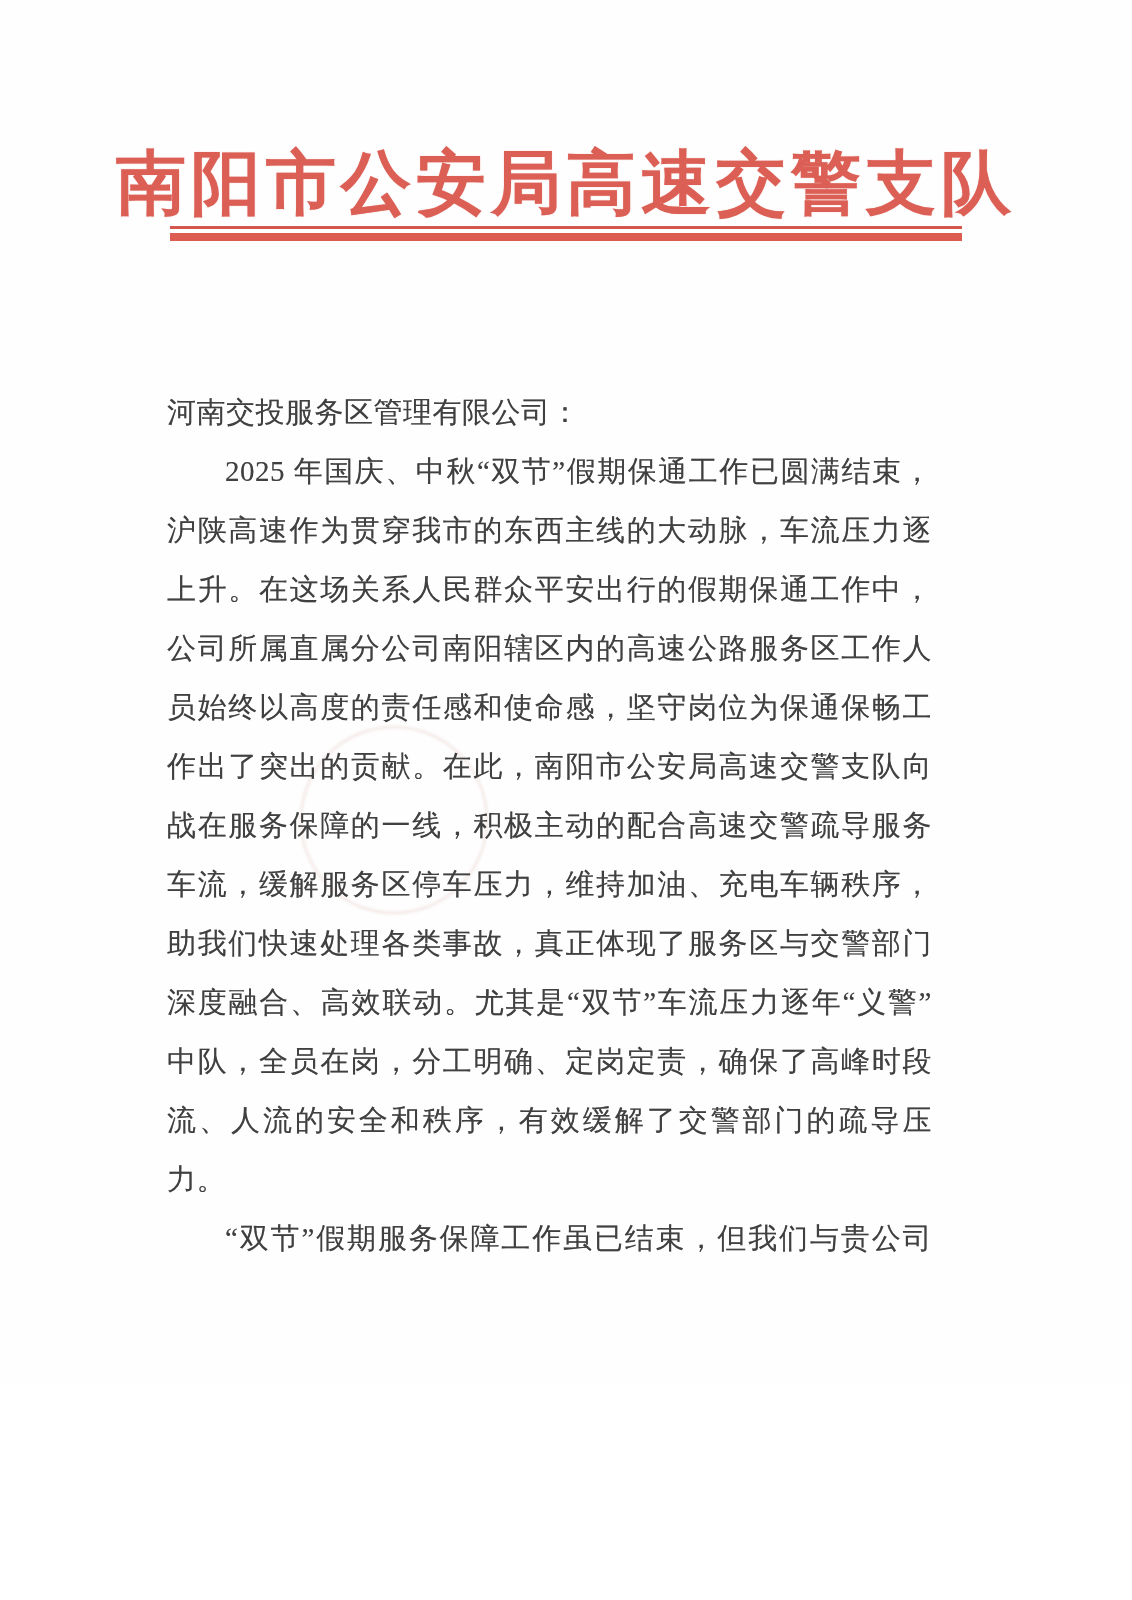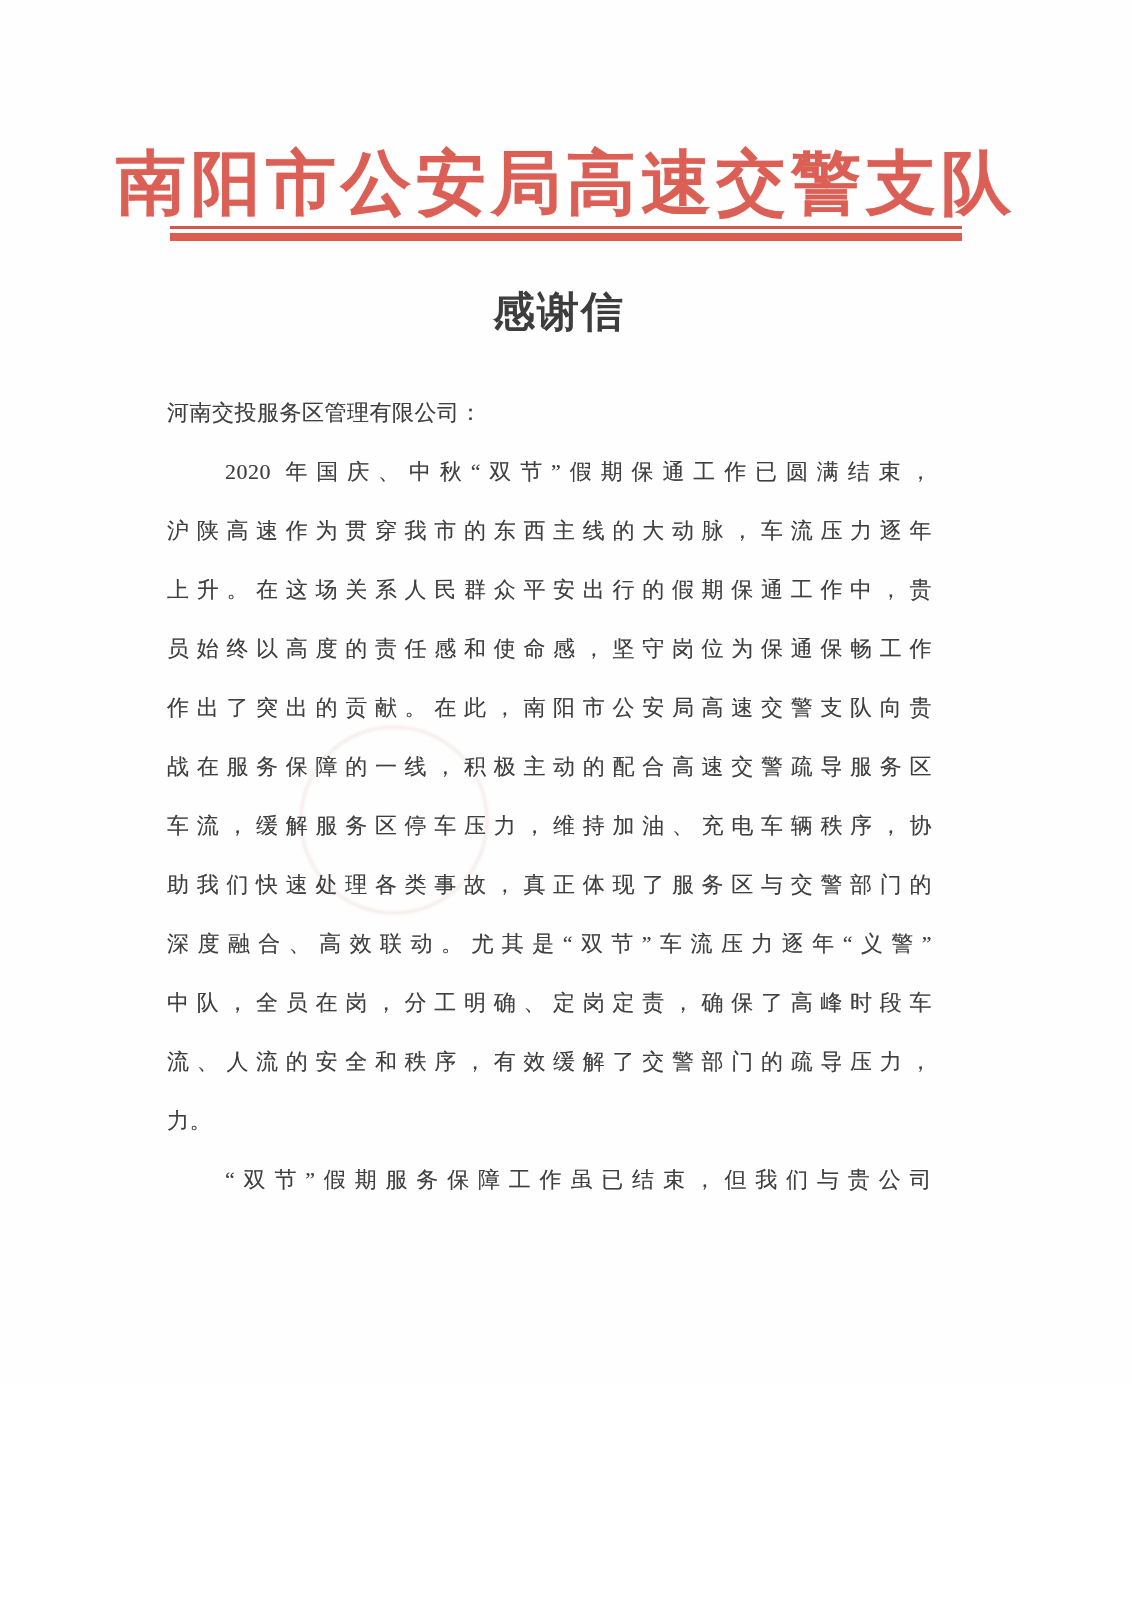--- a/index.html
+++ b/index.html
@@ -55,21 +55,21 @@
     filter: blur(1.5px);
   }
   .letter-body {
     position: absolute;
     top: 383px; left: 167px; width: 765px;
     color: #404040;
   }
   .bline {
     height: 59px;
     line-height: 59px;
-    font-size: 22px;
+    font-size: 29px;
     letter-spacing: 0.5px;
     overflow: hidden;
     word-break: break-all;
     text-shadow: 0 0 0.5px rgba(70,70,70,0.45);
   }
   .bline.just { text-align: justify; text-align-last: justify; }
   .bline.ind  { text-indent: 58px; }
   
   .bottom-rule {
     position: absolute;
@@ -94,29 +94,29 @@
 </style>
 </head>
 <body>
 
 <div class="page">
   <div class="letterhead">南阳市公安局高速交警支队</div>
 
   <div class="rule-thin"></div>
   <div class="rule-thick"></div>
 
-  <div class="doc-title">感谢信</div>
 
   <div class="stamp-ghost"></div>
 
   <div class="letter-body">
       <div class="bline">河南交投服务区管理有限公司：</div>
-      <div class="bline ind just">2020 年国庆、中秋“双节”假期保通工作已圆满结束，</div>
+      <div class="bline ind just">2025 年国庆、中秋“双节”假期保通工作已圆满结束，</div>
       <div class="bline just">沪陕高速作为贯穿我市的东西主线的大动脉，车流压力逐年</div>
       <div class="bline just">上升。在这场关系人民群众平安出行的假期保通工作中，贵</div>
+      <div class="bline just">公司所属直属分公司南阳辖区内的高速公路服务区工作人</div>
       <div class="bline just">员始终以高度的责任感和使命感，坚守岗位为保通保畅工作</div>
       <div class="bline just">作出了突出的贡献。在此，南阳市公安局高速交警支队向贵</div>
       <div class="bline just">战在服务保障的一线，积极主动的配合高速交警疏导服务区</div>
       <div class="bline just">车流，缓解服务区停车压力，维持加油、充电车辆秩序，协</div>
       <div class="bline just">助我们快速处理各类事故，真正体现了服务区与交警部门的</div>
       <div class="bline just">深度融合、高效联动。尤其是“双节”车流压力逐年“义警”</div>
       <div class="bline just">中队，全员在岗，分工明确、定岗定责，确保了高峰时段车</div>
       <div class="bline just">流、人流的安全和秩序，有效缓解了交警部门的疏导压力，</div>
       <div class="bline">力。</div>
       <div class="bline ind just">“双节”假期服务保障工作虽已结束，但我们与贵公司</div>

